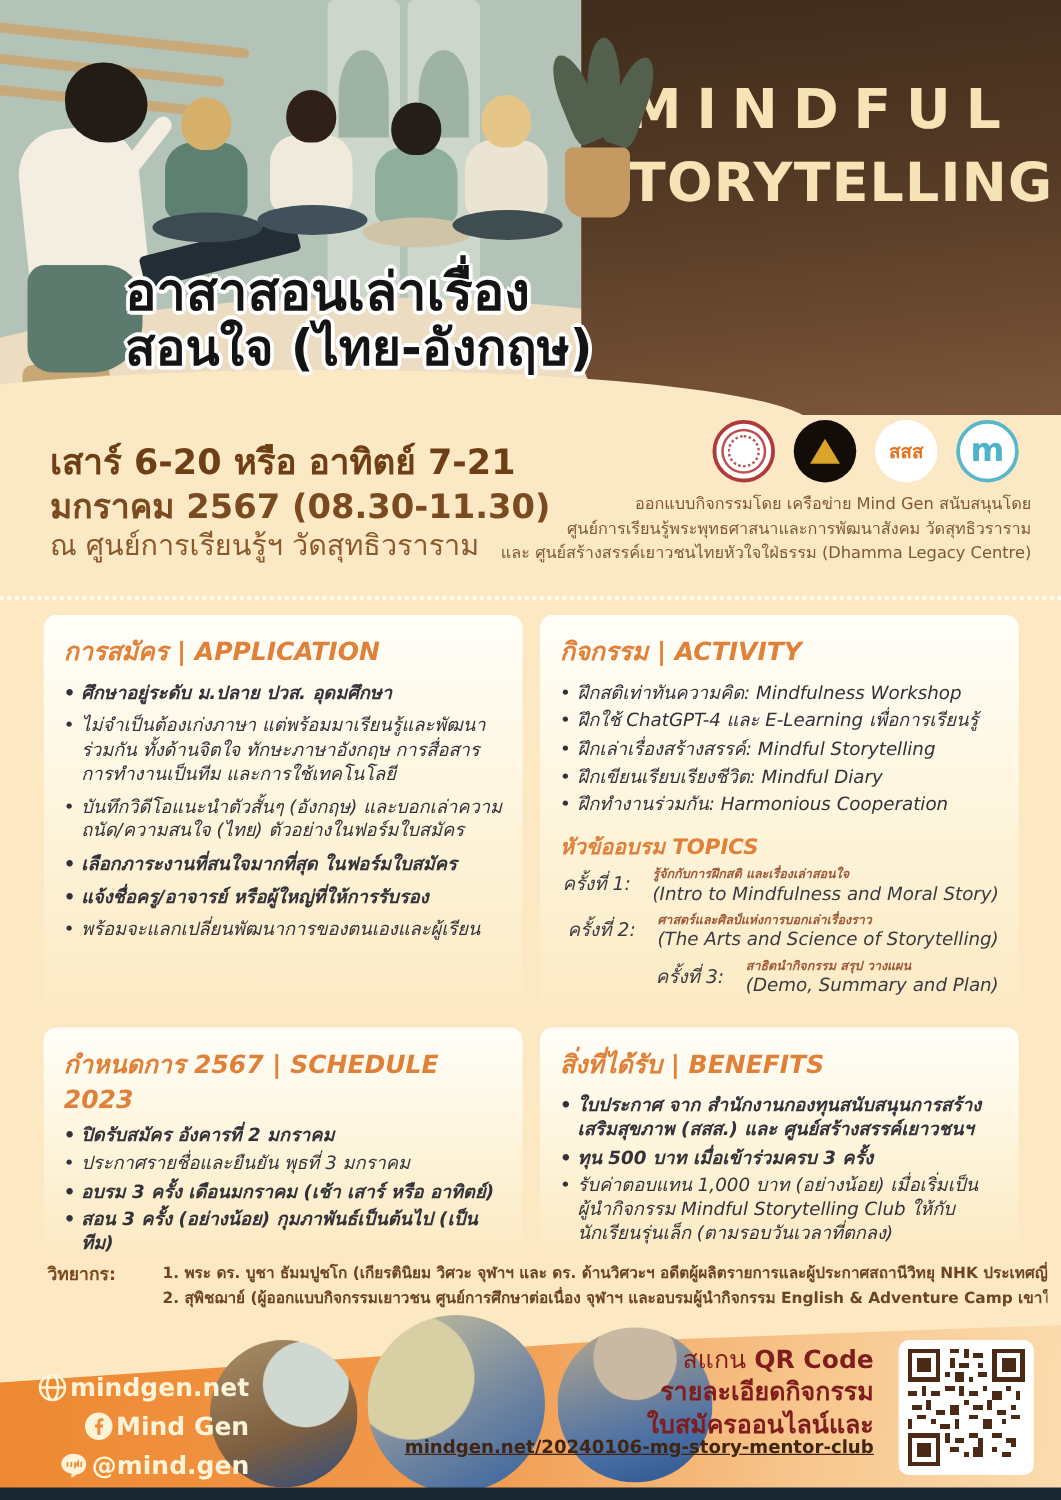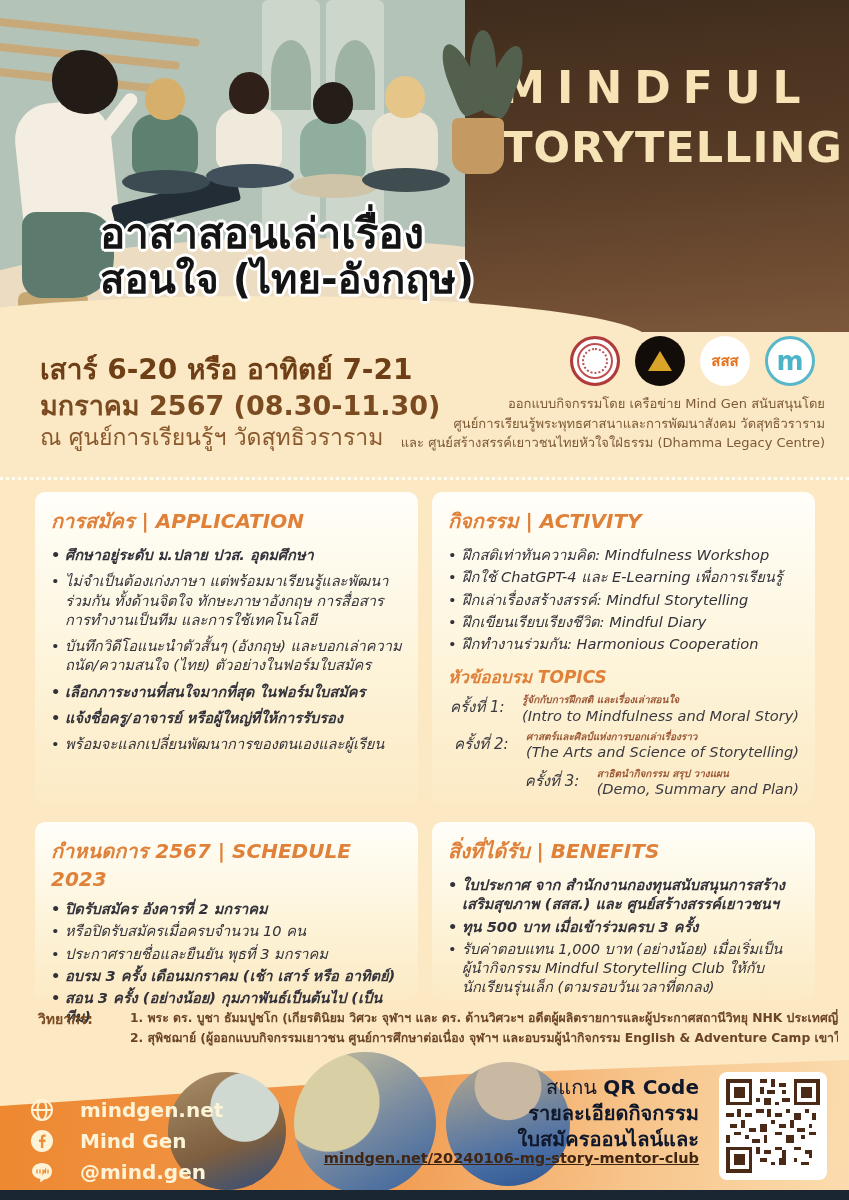--- a/index.html
+++ b/index.html
@@ -99,32 +99,32 @@
   
   .speakers { left:38px; top:1008px; width:800px; display:flex; z-index:3; }
   .speakers-label { width:92px; flex:none; font-size:14px; font-weight:700; color:#7a4a20; }
   .speaker-lines { font-size:12.3px; font-weight:600; color:#6b4426; line-height:1.65; white-space:nowrap; overflow:hidden; }
 
   
   .footer { left:0; top:1060px; width:849px; height:132px; z-index:2;
     background:linear-gradient(95deg,#ee8831 0%,#f19a4e 45%,#f7c58c 75%,#fbdcae 100%);
     clip-path:polygon(0 46px, 55% 14px, 100% 0, 100% 100%, 0 100%); }
   .social { position:absolute; left:30px; top:1098px; z-index:4; display:flex; flex-direction:column; gap:7px; }
-  .social-row { display:flex; align-items:center; gap:26px; }
+  .social-row { display:flex; align-items:center; gap:2px;justify-content:flex-end; }
   .social-row .ic { width:24px; height:24px; flex:none; }
   .social-row .lbl { color:#fdf3d6; font-weight:700; font-size:20px; }
   .photo { position:absolute; border-radius:50%; z-index:3; }
   .photo1 { left:168px; top:1072px; width:118px; height:118px; z-index:3;
     background:radial-gradient(circle at 65% 30%,#cfd9d2 0 30%,transparent 31%),linear-gradient(160deg,#a98f68 0%,#7e5f40 60%,#2f4d7e 100%); }
   .photo2 { left:294px; top:1052px; width:142px; height:142px; z-index:4;
     background:radial-gradient(circle at 25% 35%,#d9cfa4 0 35%,transparent 36%),linear-gradient(150deg,#cbc29b 0%,#7588a0 55%,#35629f 100%); }
   .photo3 { left:446px; top:1062px; width:124px; height:124px; z-index:3;
     background:radial-gradient(circle at 50% 20%,#c9b9a2 0 28%,transparent 29%),linear-gradient(165deg,#b7a98e 0%,#4a6fa5 70%,#2e5590 100%); }
   .qr-text { position:absolute; right:150px; top:1074px; width:260px; text-align:right; z-index:4;
-    color:#0f172a; font-size:20px; line-height:1.3; }
+    color:#7f1d1d; font-size:20px; line-height:1.3; }
   .qr-text .b { font-weight:800; }
   .qr-link { position:absolute; right:150px; top:1150px; z-index:4; font-size:14.5px; font-weight:700;
     color:#3f2512; text-decoration:underline; white-space:nowrap; }
   .qr-box { position:absolute; right:22px; top:1072px; width:108px; height:108px; background:#fff;
     border-radius:8px; padding:7px; z-index:4; }
   .qr-box svg { width:100%; height:100%; }
   .bottom-strip { left:0; top:1190px; width:849px; height:10px; background:#1a2733; z-index:5; }
 </style>
 </head>
 <body>
@@ -252,21 +252,20 @@
       <div class="topic-title">สาธิตนำกิจกรรม สรุป วางแผน</div>
       <div class="topic-sub">(Demo, Summary and Plan)</div>
     </div>
   </div>
 </div>
 
 <div class="card card-schedule">
   <h2>กำหนดการ 2567 | SCHEDULE 2023</h2>
   <ul class="blist tight">
     <li class="semib">ปิดรับสมัคร อังคารที่ 2 มกราคม</li>
-    <li>หรือปิดรับสมัครเมื่อครบจำนวน 10 คน</li>
     <li>ประกาศรายชื่อและยืนยัน พุธที่ 3 มกราคม</li>
     <li class="semib">อบรม 3 ครั้ง เดือนมกราคม (เช้า เสาร์ หรือ อาทิตย์)</li>
     <li class="semib">สอน 3 ครั้ง (อย่างน้อย) กุมภาพันธ์เป็นต้นไป (เป็นทีม)</li>
   </ul>
 </div>
 
 <div class="card card-benefits">
   <h2>สิ่งที่ได้รับ | BENEFITS</h2>
   <ul class="blist tight" style="font-size:14px;">
     <li class="semib">ใบประกาศ จาก สำนักงานกองทุนสนับสนุนการสร้างเสริมสุขภาพ (สสส.) และ ศูนย์สร้างสรรค์เยาวชนฯ</li>

